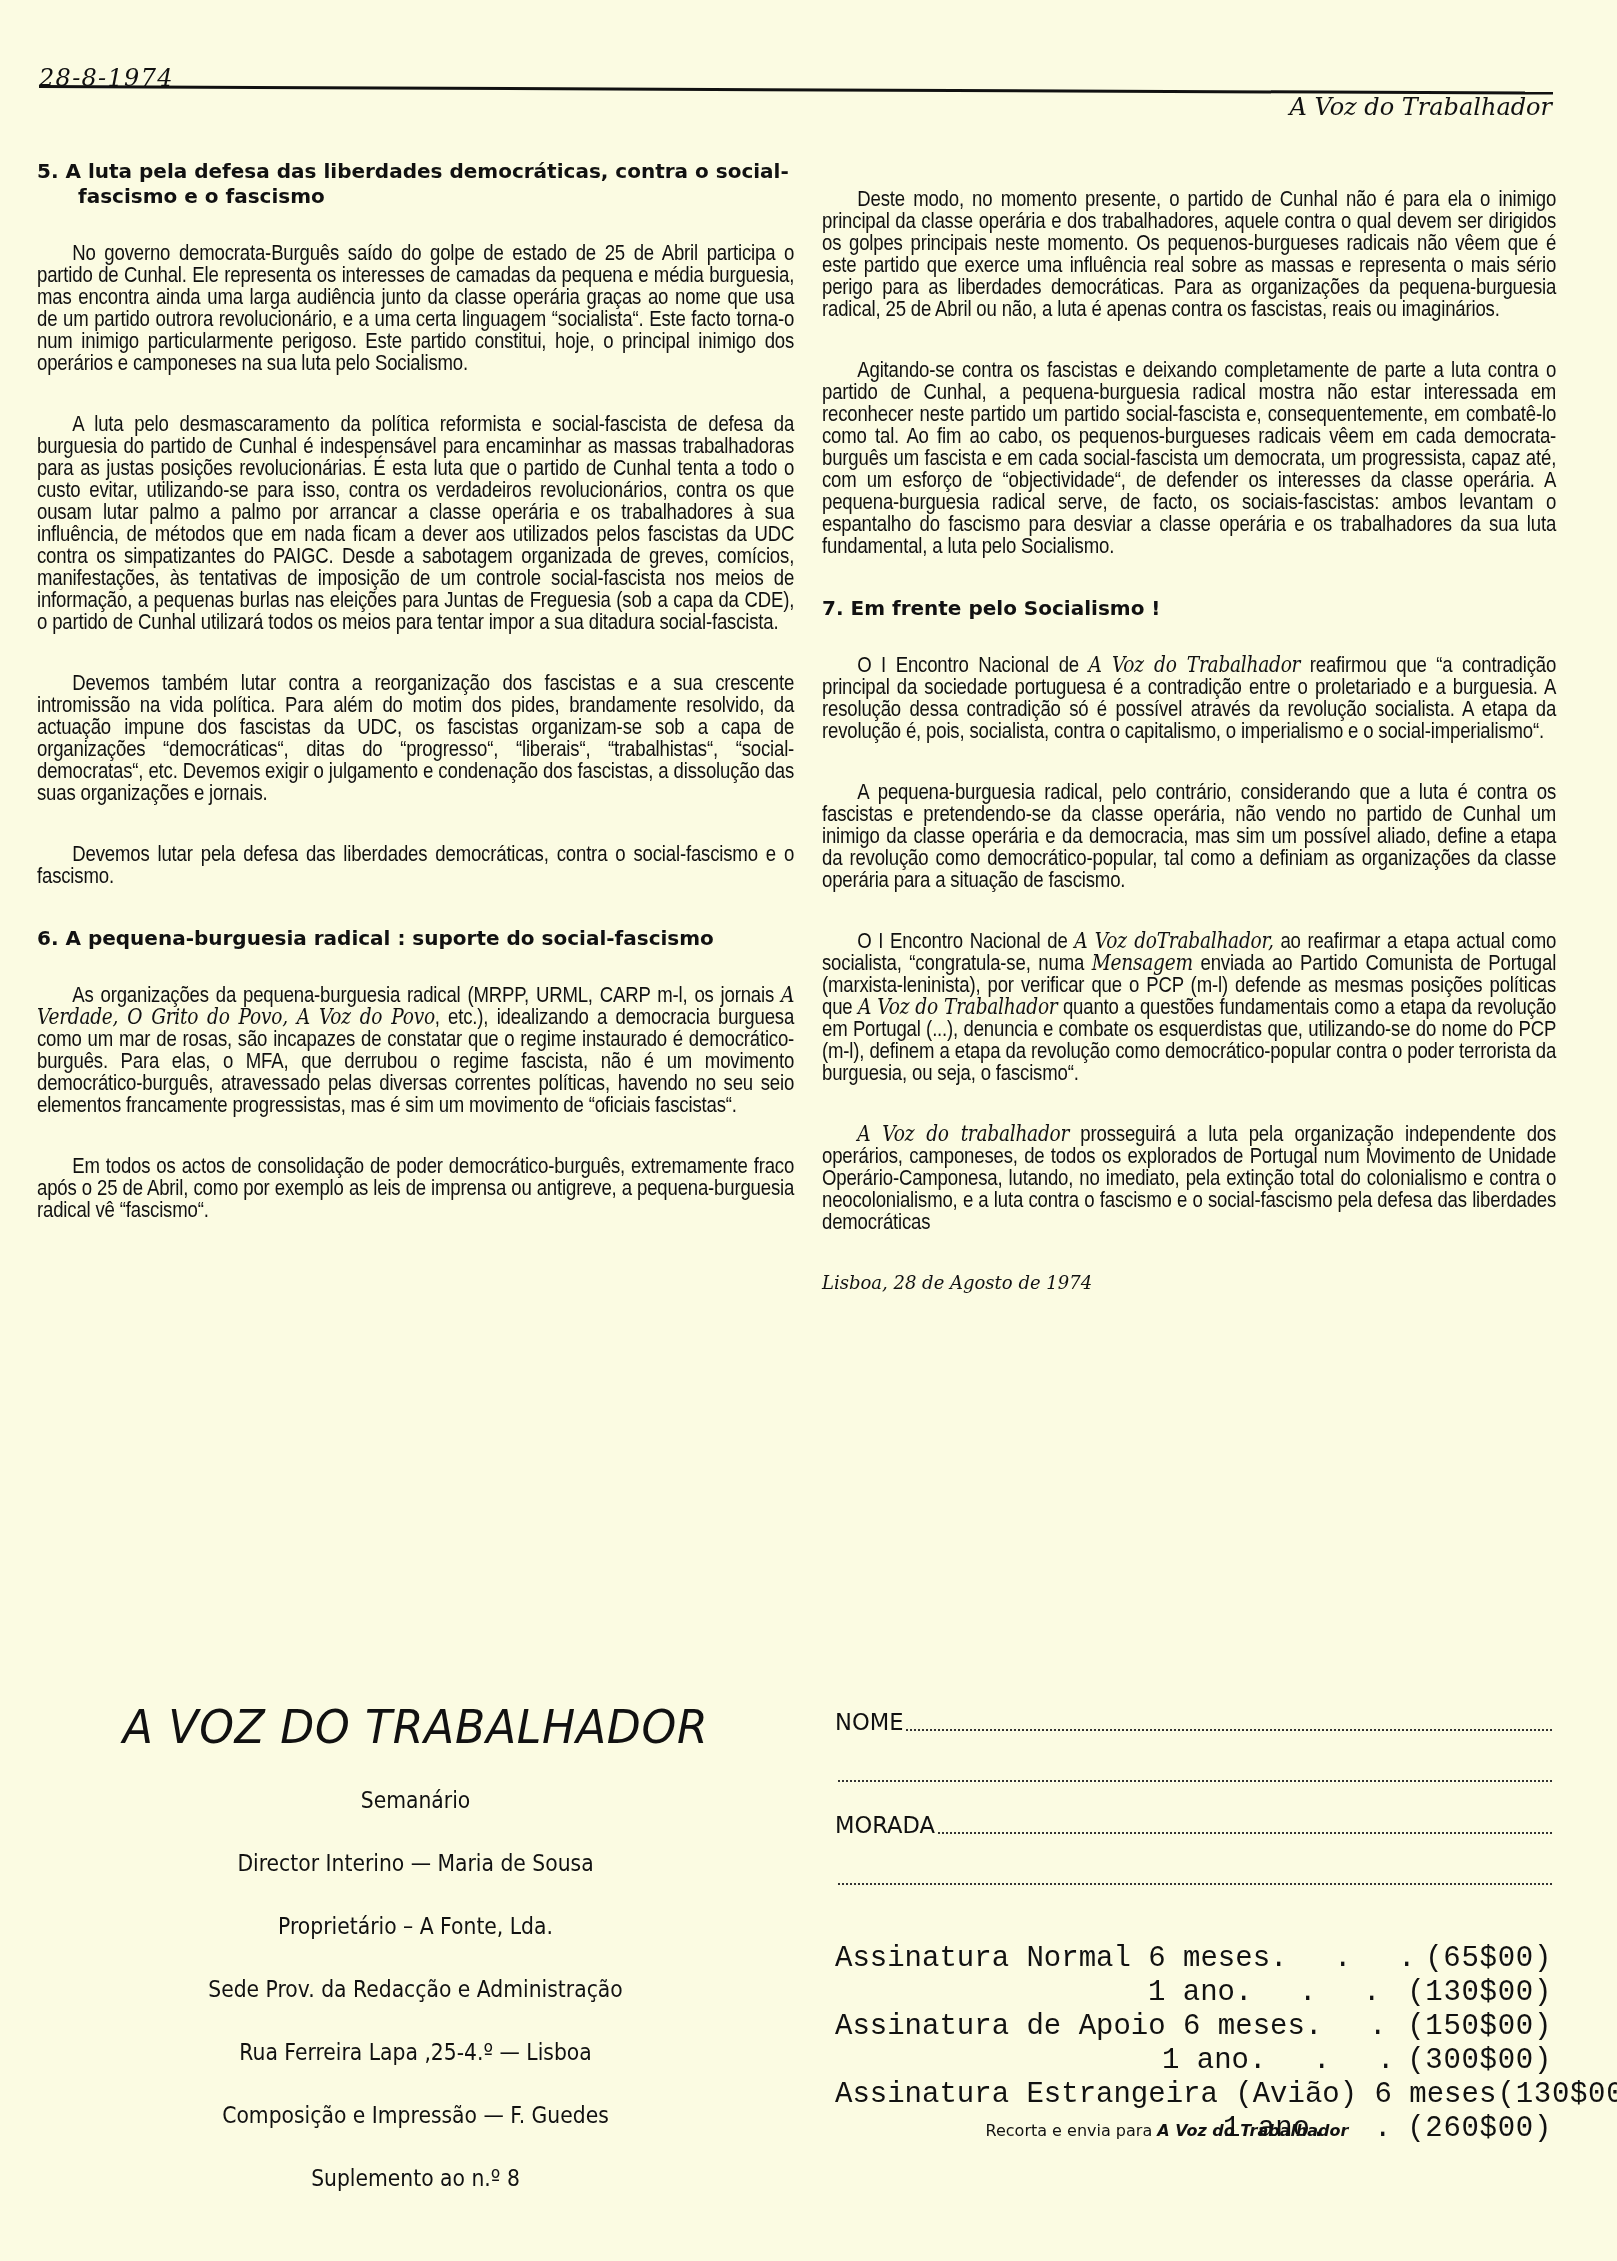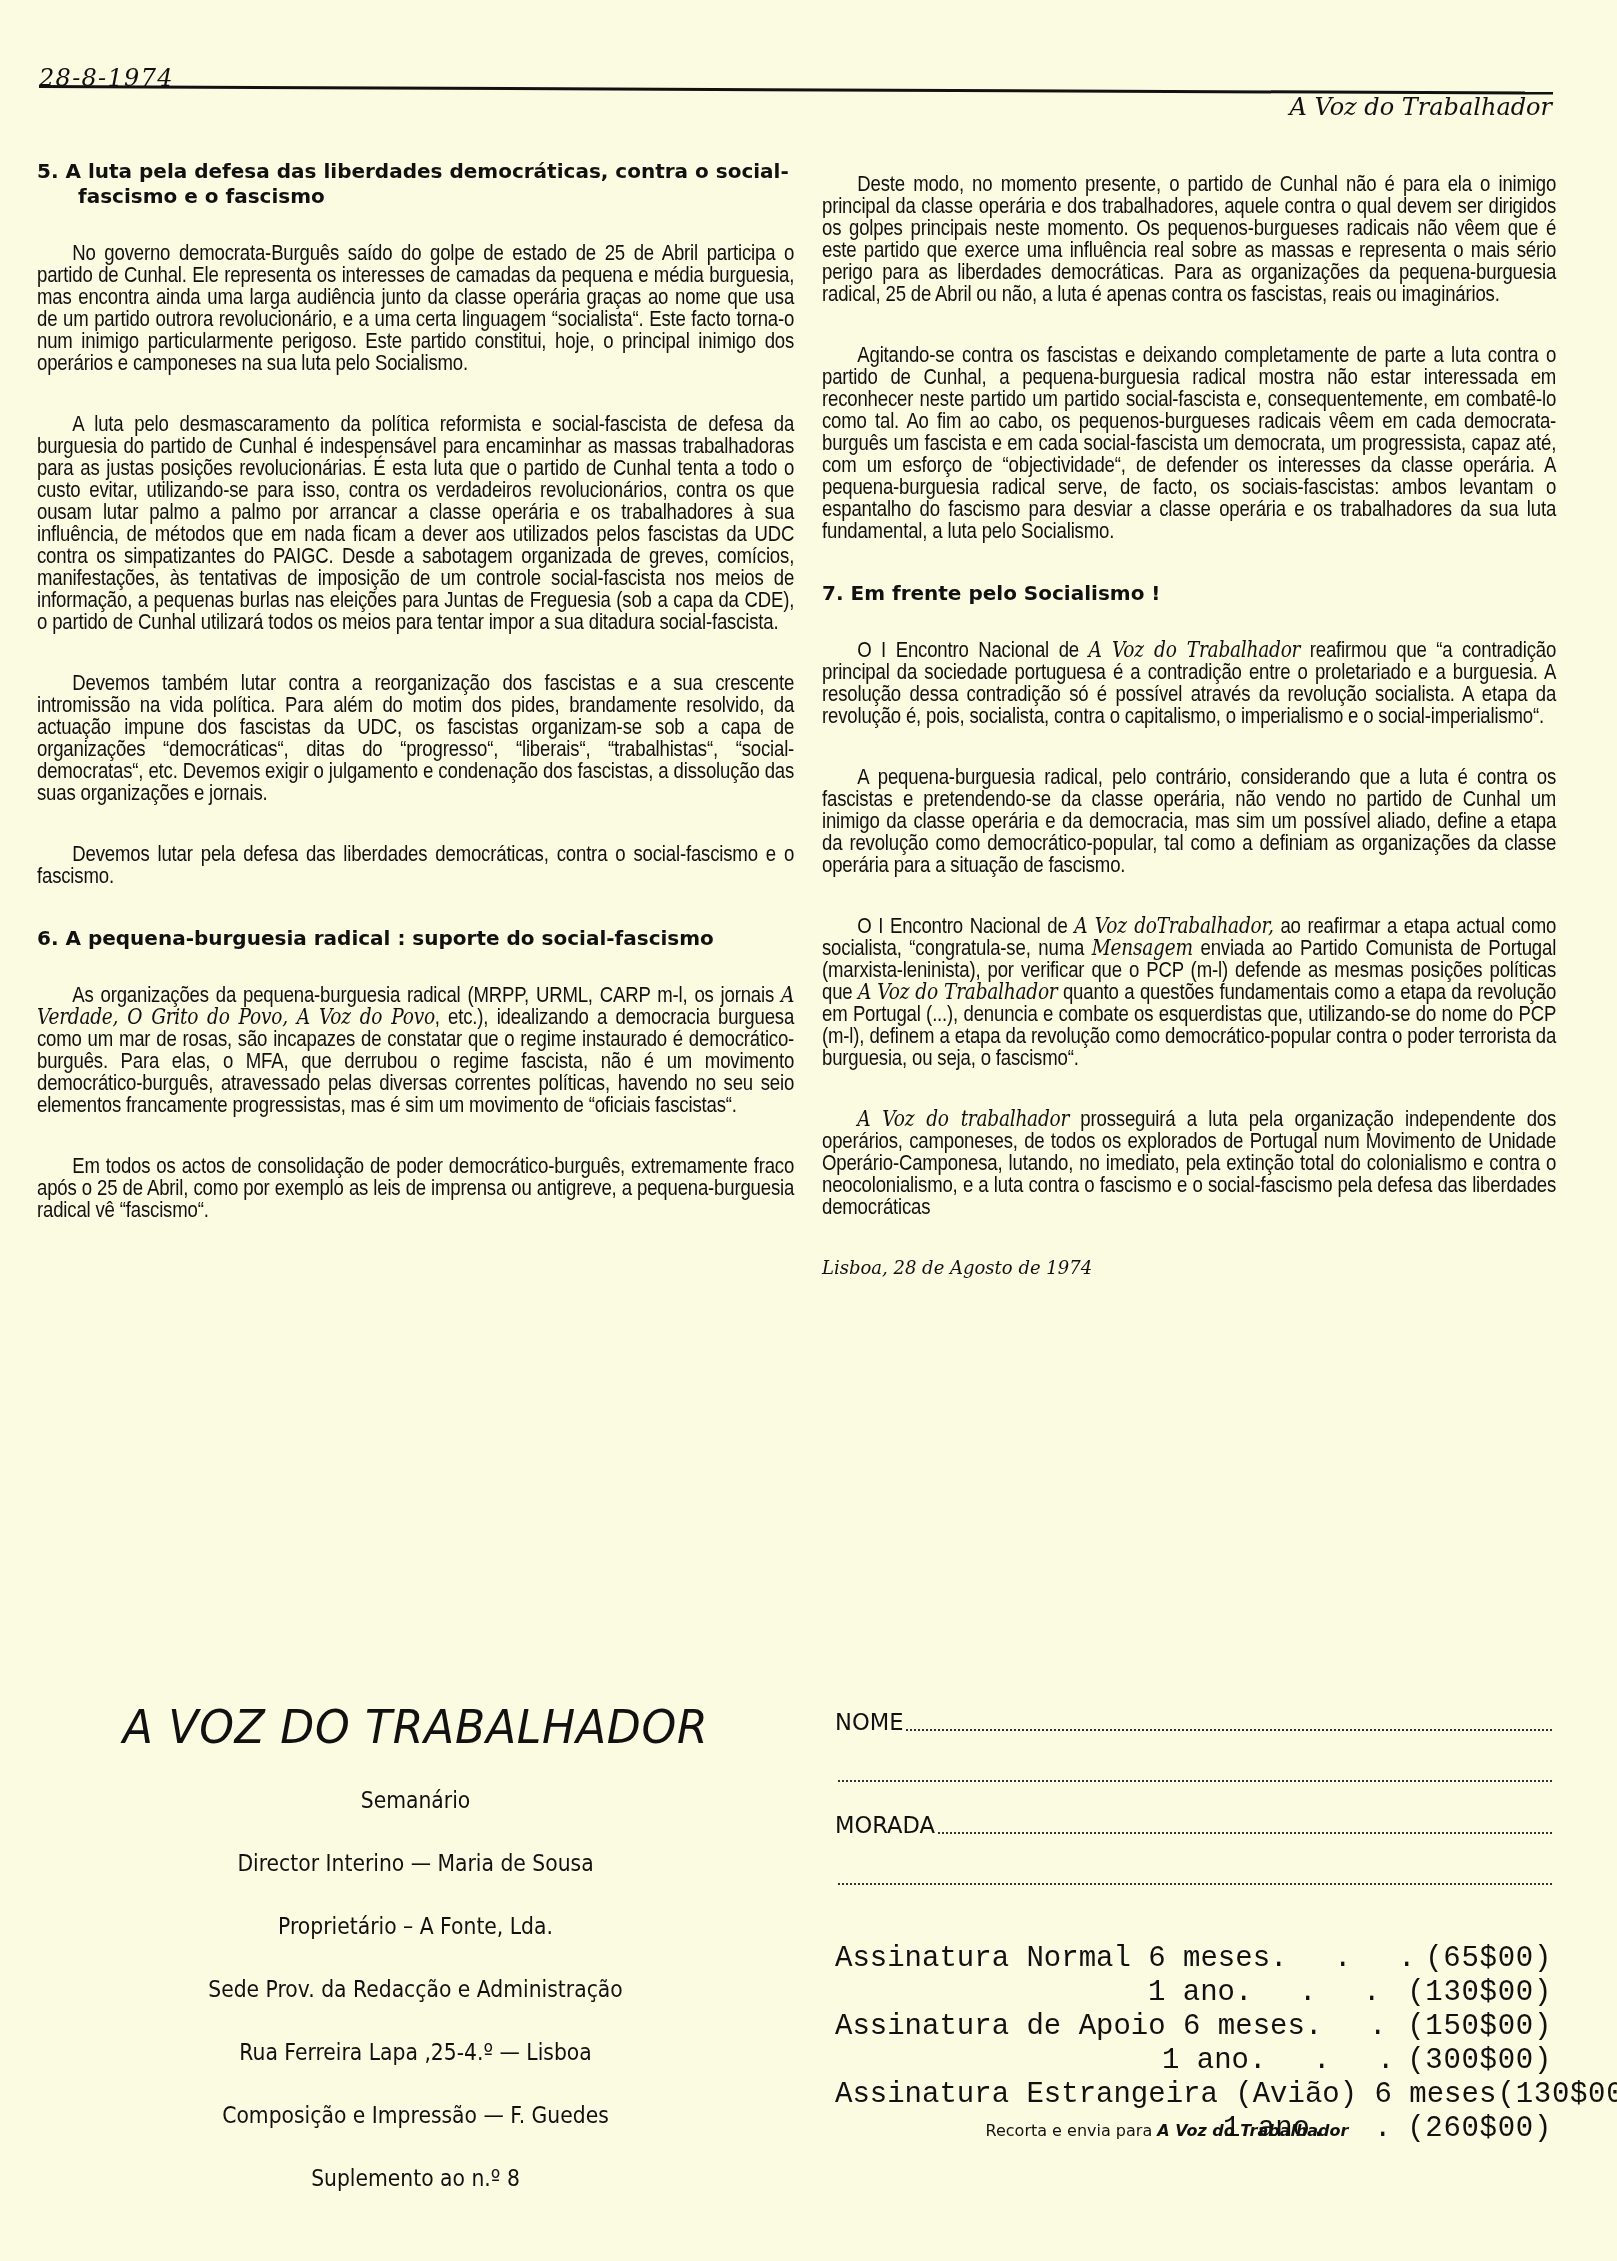--- a/index.html
+++ b/index.html
@@ -21,21 +21,21 @@
       position: absolute; right: 65px; top: 93px;
       font-family: "DejaVu Serif", serif; font-style: italic;
       font-size: 24px;
     }
     .hdr-rule {
       position: absolute; left: 39px; top: 85px; width: 1514px; height: 0;
       border-top: 3.3px solid #111; transform: rotate(0.25deg); transform-origin: left;
     }
     .col { position: absolute; }
     .col-left { left: 37px; top: 159px; width: 757px; }
-    .col-right { left: 822px; top: 173px; width: 734px; }
+    .col-right { left: 822px; top: 188px; width: 734px; }
     .section-heading {
       font-family: "DejaVu Sans", sans-serif; font-weight: bold;
       font-size: 20px; line-height: 25px; margin: 0 0 33px 0;
       padding-left: 41px; text-indent: -41px;
     }
     .para {
       font-family: "Liberation Sans", sans-serif;
       font-size: 21.6px; line-height: 22px;
       text-align: justify; text-indent: 41px;
       margin: 0 0 39px 0;

